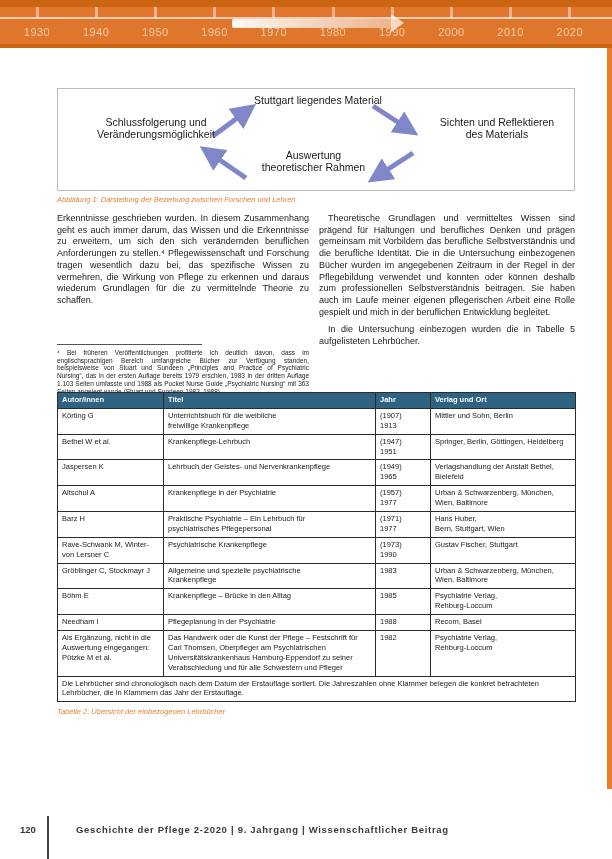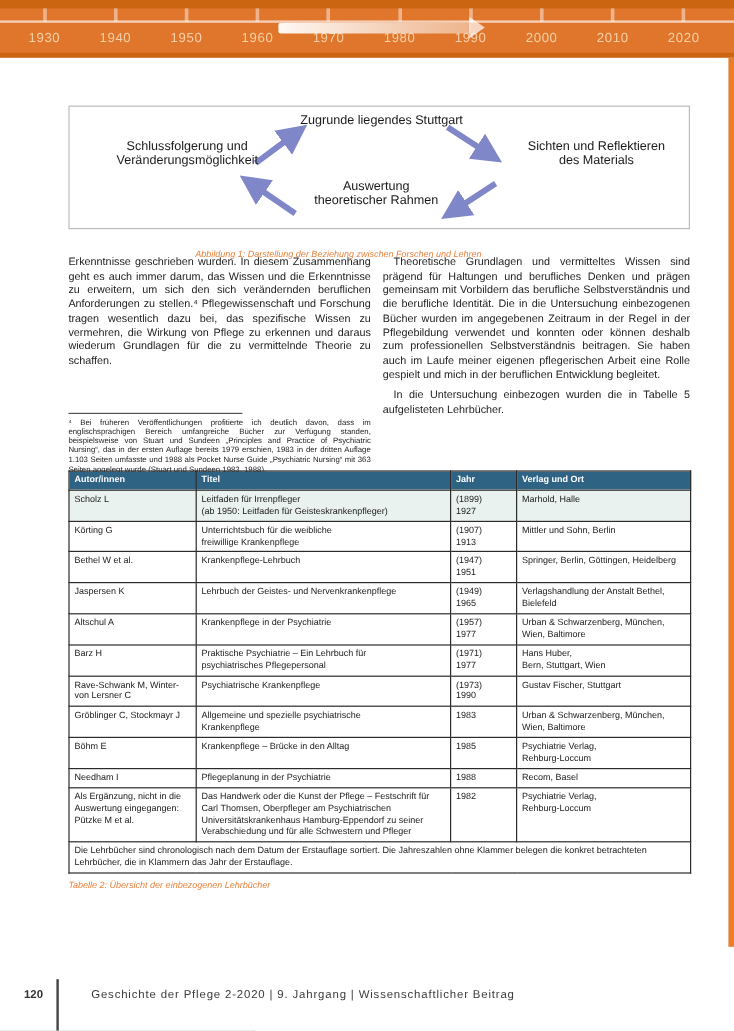--- a/index.html
+++ b/index.html
@@ -23,21 +23,21 @@
   .side-bar { position:absolute; right:0; top:48px; width:5px; height:741px; background:#E67E2E; }
 
   
   .figure-box { position:absolute; left:57px; top:88px; width:518px; height:103px; background:#fff; border:1px solid #BDBDBD; }
   .node { position:absolute; font-size:10.5px; line-height:1.18; color:#1a1a1a; text-align:center; white-space:pre-line; }
   .node-top    { left:145px; top:5px;  width:230px; }
   .node-right  { left:368px; top:27px; width:142px; }
   .node-bottom { left:173px; top:60px; width:165px; }
   .node-left   { left:12px;  top:27px; width:172px; }
   .cycle-svg { position:absolute; left:0; top:0; width:518px; height:103px; }
-  .fig-caption { position:absolute; left:57px; top:207px; width:450px; font-size:7.5px; color:#E8813A; font-style:italic;text-align:center; }
+  .fig-caption { position:absolute; left:57px; top:195px; width:450px; font-size:7.5px; color:#E8813A; font-style:italic; }
 
   
   .col { position:absolute; top:213px; font-size:9px; line-height:11.7px; color:#222; text-align:justify; }
   .col-left  { left:57px;  width:252px; }
   .col-right { left:319px; width:256px; }
   .col-right p { text-indent:9px; }
   .col-right p + p { margin-top:6px; }
   .footnote-block { position:absolute; left:57px; top:344px; width:252px; }
   .footnote-rule { width:145px; border-top:1px solid #555; margin-bottom:4px; }
   .footnote { font-size:6.5px; line-height:7.7px; color:#222; text-align:justify; }
@@ -49,21 +49,21 @@
            vertical-align:top; text-align:left; white-space:pre-line; color:#1a1a1a; }
   th { background:#2E6384; color:#ffffff; font-weight:bold; }
   col.c-author { width:106px; } col.c-title { width:212px; } col.c-year { width:55px; } col.c-pub { width:145px; }
   tr.row-tint td { background:#E9F2EE; }
   td.note-cell { font-size:7.5px; }
   .tbl-caption { margin-top:5px; font-size:7.5px; color:#E8813A; font-style:italic; }
 
   
   .page-num { position:absolute; left:20px; top:824px; font-size:9.5px; font-weight:bold; color:#333; }
   .footer-divider { position:absolute; left:47px; top:816px; width:2px; height:43px; background:#444; }
-  .footer-text { position:absolute; left:76px; top:824px; font-size:9.5px; font-weight:normal; letter-spacing:0.7px; color:#3a3a3a; }
+  .footer-text { position:absolute; left:76px; top:824px; font-size:9.5px; font-weight:bold; letter-spacing:0.7px; color:#3a3a3a; }
 </style>
 </head>
 <body>
 
 <div class="page">
 
   <div class="banner">
     <div class="banner-edge-top"></div>
     <div class="banner-line"></div>
     <div>
@@ -100,21 +100,21 @@
       <defs>
         <marker id="ah" markerWidth="5" markerHeight="5" refX="3" refY="2.5" orient="auto">
           <polygon points="0,0 5,2.5 0,5" fill="#8087C9"></polygon>
         </marker>
       </defs>
       <line x1="155" y1="47" x2="190" y2="21" stroke="#8087C9" stroke-width="5" marker-end="url(#ah)"></line>
       <line x1="315" y1="17" x2="352" y2="41" stroke="#8087C9" stroke-width="5" marker-end="url(#ah)"></line>
       <line x1="355" y1="64" x2="318" y2="88" stroke="#8087C9" stroke-width="5" marker-end="url(#ah)"></line>
       <line x1="188" y1="89" x2="150" y2="63" stroke="#8087C9" stroke-width="5" marker-end="url(#ah)"></line>
     </svg>
-    <div class="node node-top">Zugrunde liegendes Stuttgart</div>
+    <div class="node node-top">Stuttgart liegendes Material</div>
     <div class="node node-right">Sichten und Reflektieren
 des Materials</div>
     <div class="node node-bottom">Auswertung
 theoretischer Rahmen</div>
     <div class="node node-left">Schlussfolgerung und
 Veränderungsmöglichkeit</div>
   </div>
   <div class="fig-caption">Abbildung 1: Darstellung der Beziehung zwischen Forschen und Lehren</div>
 
   <div class="col col-left">
@@ -140,28 +140,20 @@
         </colgroup>
       <thead>
         <tr>
           <th>Autor/innen</th>
           <th>Titel</th>
           <th>Jahr</th>
           <th>Verlag und Ort</th>
         </tr>
       </thead>
       <tbody>
-          <tr class="row-tint">
-            <td>Scholz L</td>
-            <td>Leitfaden für Irrenpfleger
-(ab 1950: Leitfaden für Geisteskrankenpfleger)</td>
-            <td>(1899)
-1927</td>
-            <td>Marhold, Halle</td>
-          </tr>
           <tr>
             <td>Körting G</td>
             <td>Unterrichtsbuch für die weibliche
 freiwillige Krankenpflege</td>
             <td>(1907)
 1913</td>
             <td>Mittler und Sohn, Berlin</td>
           </tr>
           <tr>
             <td>Bethel W et al.</td>

